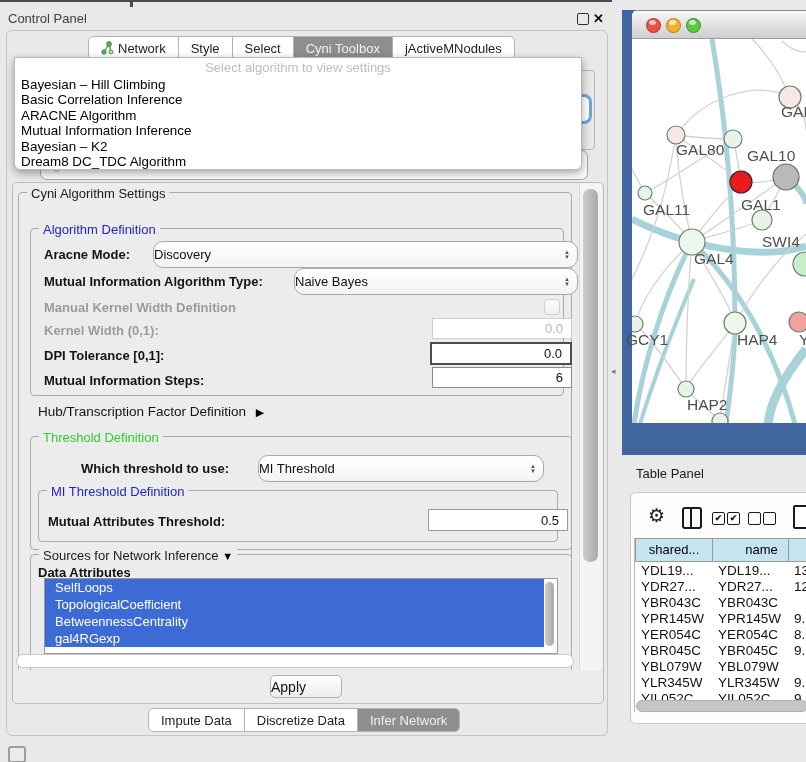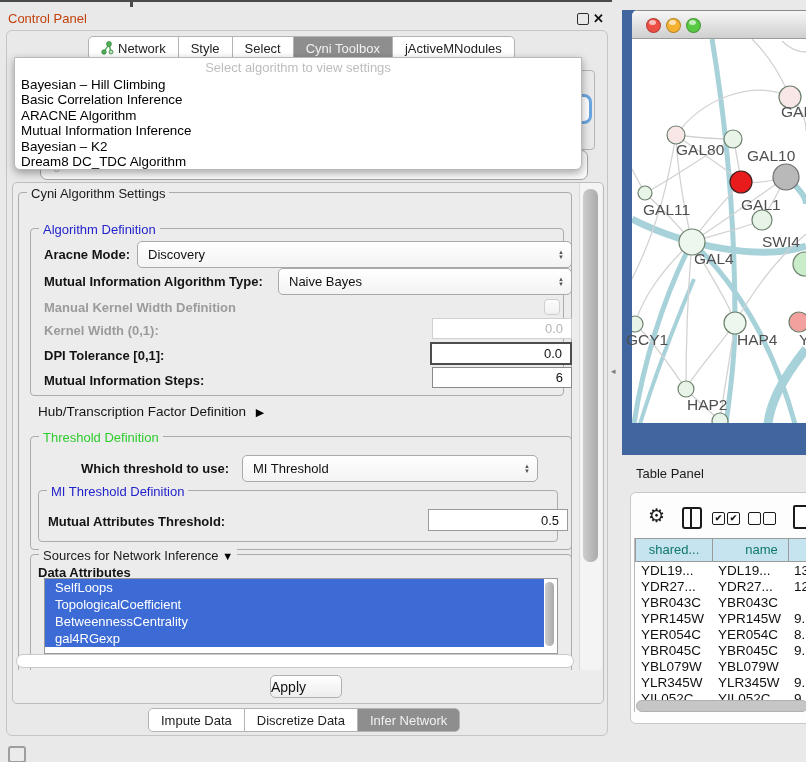--- a/index.html
+++ b/index.html
@@ -3,21 +3,21 @@
 <meta charset="utf-8">
 <style>
   html,body{margin:0;padding:0;background:#e9e9e9;}
   #app{position:relative;width:806px;height:762px;overflow:hidden;
        font-family:"Liberation Sans",sans-serif;font-size:13px;color:#1b1b1b;
        background:#e9e9e9;}
   .abs{position:absolute;}
   
   .topline{background:#4a4a4a;}
   .cp-box{border:1px solid #c5c5c5;border-radius:6px;background:#e9e9e9;}
-  .cp-title{font-size:13px;color:#c2410c;}
+  .cp-title{font-size:13px;color:#404040;}
   .float-icon{width:10px;height:10px;border:1.5px solid #2e2e2e;border-radius:2px;background:transparent;}
   .close-icon{font-size:13px;font-weight:bold;color:#111;line-height:12px;}
   
   .seg{display:flex;height:22px;background:#fff;border:1px solid #b3b3b3;border-radius:5px;overflow:hidden;}
   .seg .sg{display:flex;align-items:center;padding:0 12px;border-left:1px solid #b3b3b3;color:#222;white-space:nowrap;cursor:default;}
   .seg .sg:first-child{border-left:none;}
   .seg .sel{background:#8e8e8e;color:#f1f1f1;}
   
   .popup{background:#fff;border:1px solid #b9b9b9;border-radius:0 0 6px 6px;
          box-shadow:0 3px 9px rgba(0,0,0,.35);}
@@ -31,22 +31,22 @@
   .focus-btn{border:3px solid #6aa5e0;border-radius:8px;background:#fff;}
   
   .set-outer{background:#ececec;border:1px solid #bdbdbd;border-radius:5px;}
   .viewport{overflow:hidden;}
   .gbox{border:1px solid #ababab;border-radius:4px;}
   .gtitle{position:absolute;top:-7px;left:8px;background:#ececec;padding:0 4px;font-size:13px;white-space:nowrap;}
   .t-blue{color:#2323cc;}
   .t-green{color:#2ecc2e;}
   .blab{font-weight:bold;font-size:13px;color:#141414;white-space:nowrap;}
   .dlab{font-weight:bold;font-size:13px;color:#9b9b9b;white-space:nowrap;}
-  .combo{background:linear-gradient(#ffffff,#f3f3f3);border:1px solid #a9a9a9;border-radius:5px;
-         display:flex;align-items:center;padding-left:10px;font-size:13px;color:#111;}
+  .combo{background:linear-gradient(#ffffff,#f3f3f3);border:1px solid #a9a9a9;border-radius:10px;
+         display:flex;align-items:center;font-size:13px;color:#111;margin-left:16px;}
   .spin{position:absolute;right:7px;top:50%;transform:translateY(-50%);display:flex;flex-direction:column;
         align-items:center;font-size:6px;color:#555;line-height:5px;}
   .field{position:absolute;background:#fff;border:1px solid #b5b5b5;font-size:13px;text-align:right;
          padding:0 8px 0 4px;color:#111;outline:none;font-family:"Liberation Sans",sans-serif;}
   .field.dis{color:#b5b5b5;border-color:#d0d0d0;}
   .field.foc{border:2px solid #4d4d4d;}
   .chk{width:14px;height:14px;border:1px solid #cfcfcf;border-radius:4px;background:linear-gradient(#fdfdfd,#f0f0f0);}
   .exp{font-size:13.5px;color:#141414;white-space:nowrap;}
   .tri{font-size:11px;color:#000;}
   .list{background:#fff;border:1px solid #999;}
@@ -68,21 +68,21 @@
   .tp-title{font-size:13px;color:#1b1b1b;}
   .tp-box{background:#fdfdfd;border:1px solid #c9c9c9;border-radius:6px;}
   .gear{font-size:19px;color:#1a1a1a;line-height:20px;}
   .colsel{width:16px;height:18px;border:2px solid #1a1a1a;border-radius:3px;position:relative;}
   .colsel::after{content:"";position:absolute;left:6px;top:0;bottom:0;border-left:2px solid #1a1a1a;}
   .cb{width:11px;height:11px;border:1.5px solid #1a1a1a;border-radius:2px;font-size:9px;line-height:10px;
       text-align:center;color:#1a1a1a;font-weight:bold;}
   .page-ic{width:15px;height:20px;border:2px solid #1a1a1a;border-radius:2px;background:#fff;}
   .th{position:absolute;top:0;height:22px;line-height:22px;text-align:center;background:#c5e4f0;
       border-top:1px solid #9a9a9a;border-bottom:1px solid #9a9a9a;border-left:1px solid #9a9a9a;
-      font-size:13px;color:#0f766e;overflow:hidden;}
+      font-size:13px;color:#000000;overflow:hidden;}
   .td{position:absolute;font-size:13.5px;color:#111;white-space:nowrap;}
   .hthumb{background:#c6c6c6;border:1px solid #b0b0b0;border-radius:6px;}
   .divider-arrow{font-size:9px;color:#7a7a7a;}
 </style>
 </head>
 <body>
 
 <div id="app">
 
   <div class="abs topline" style="left:0;top:0;width:612px;height:2px;"></div>

